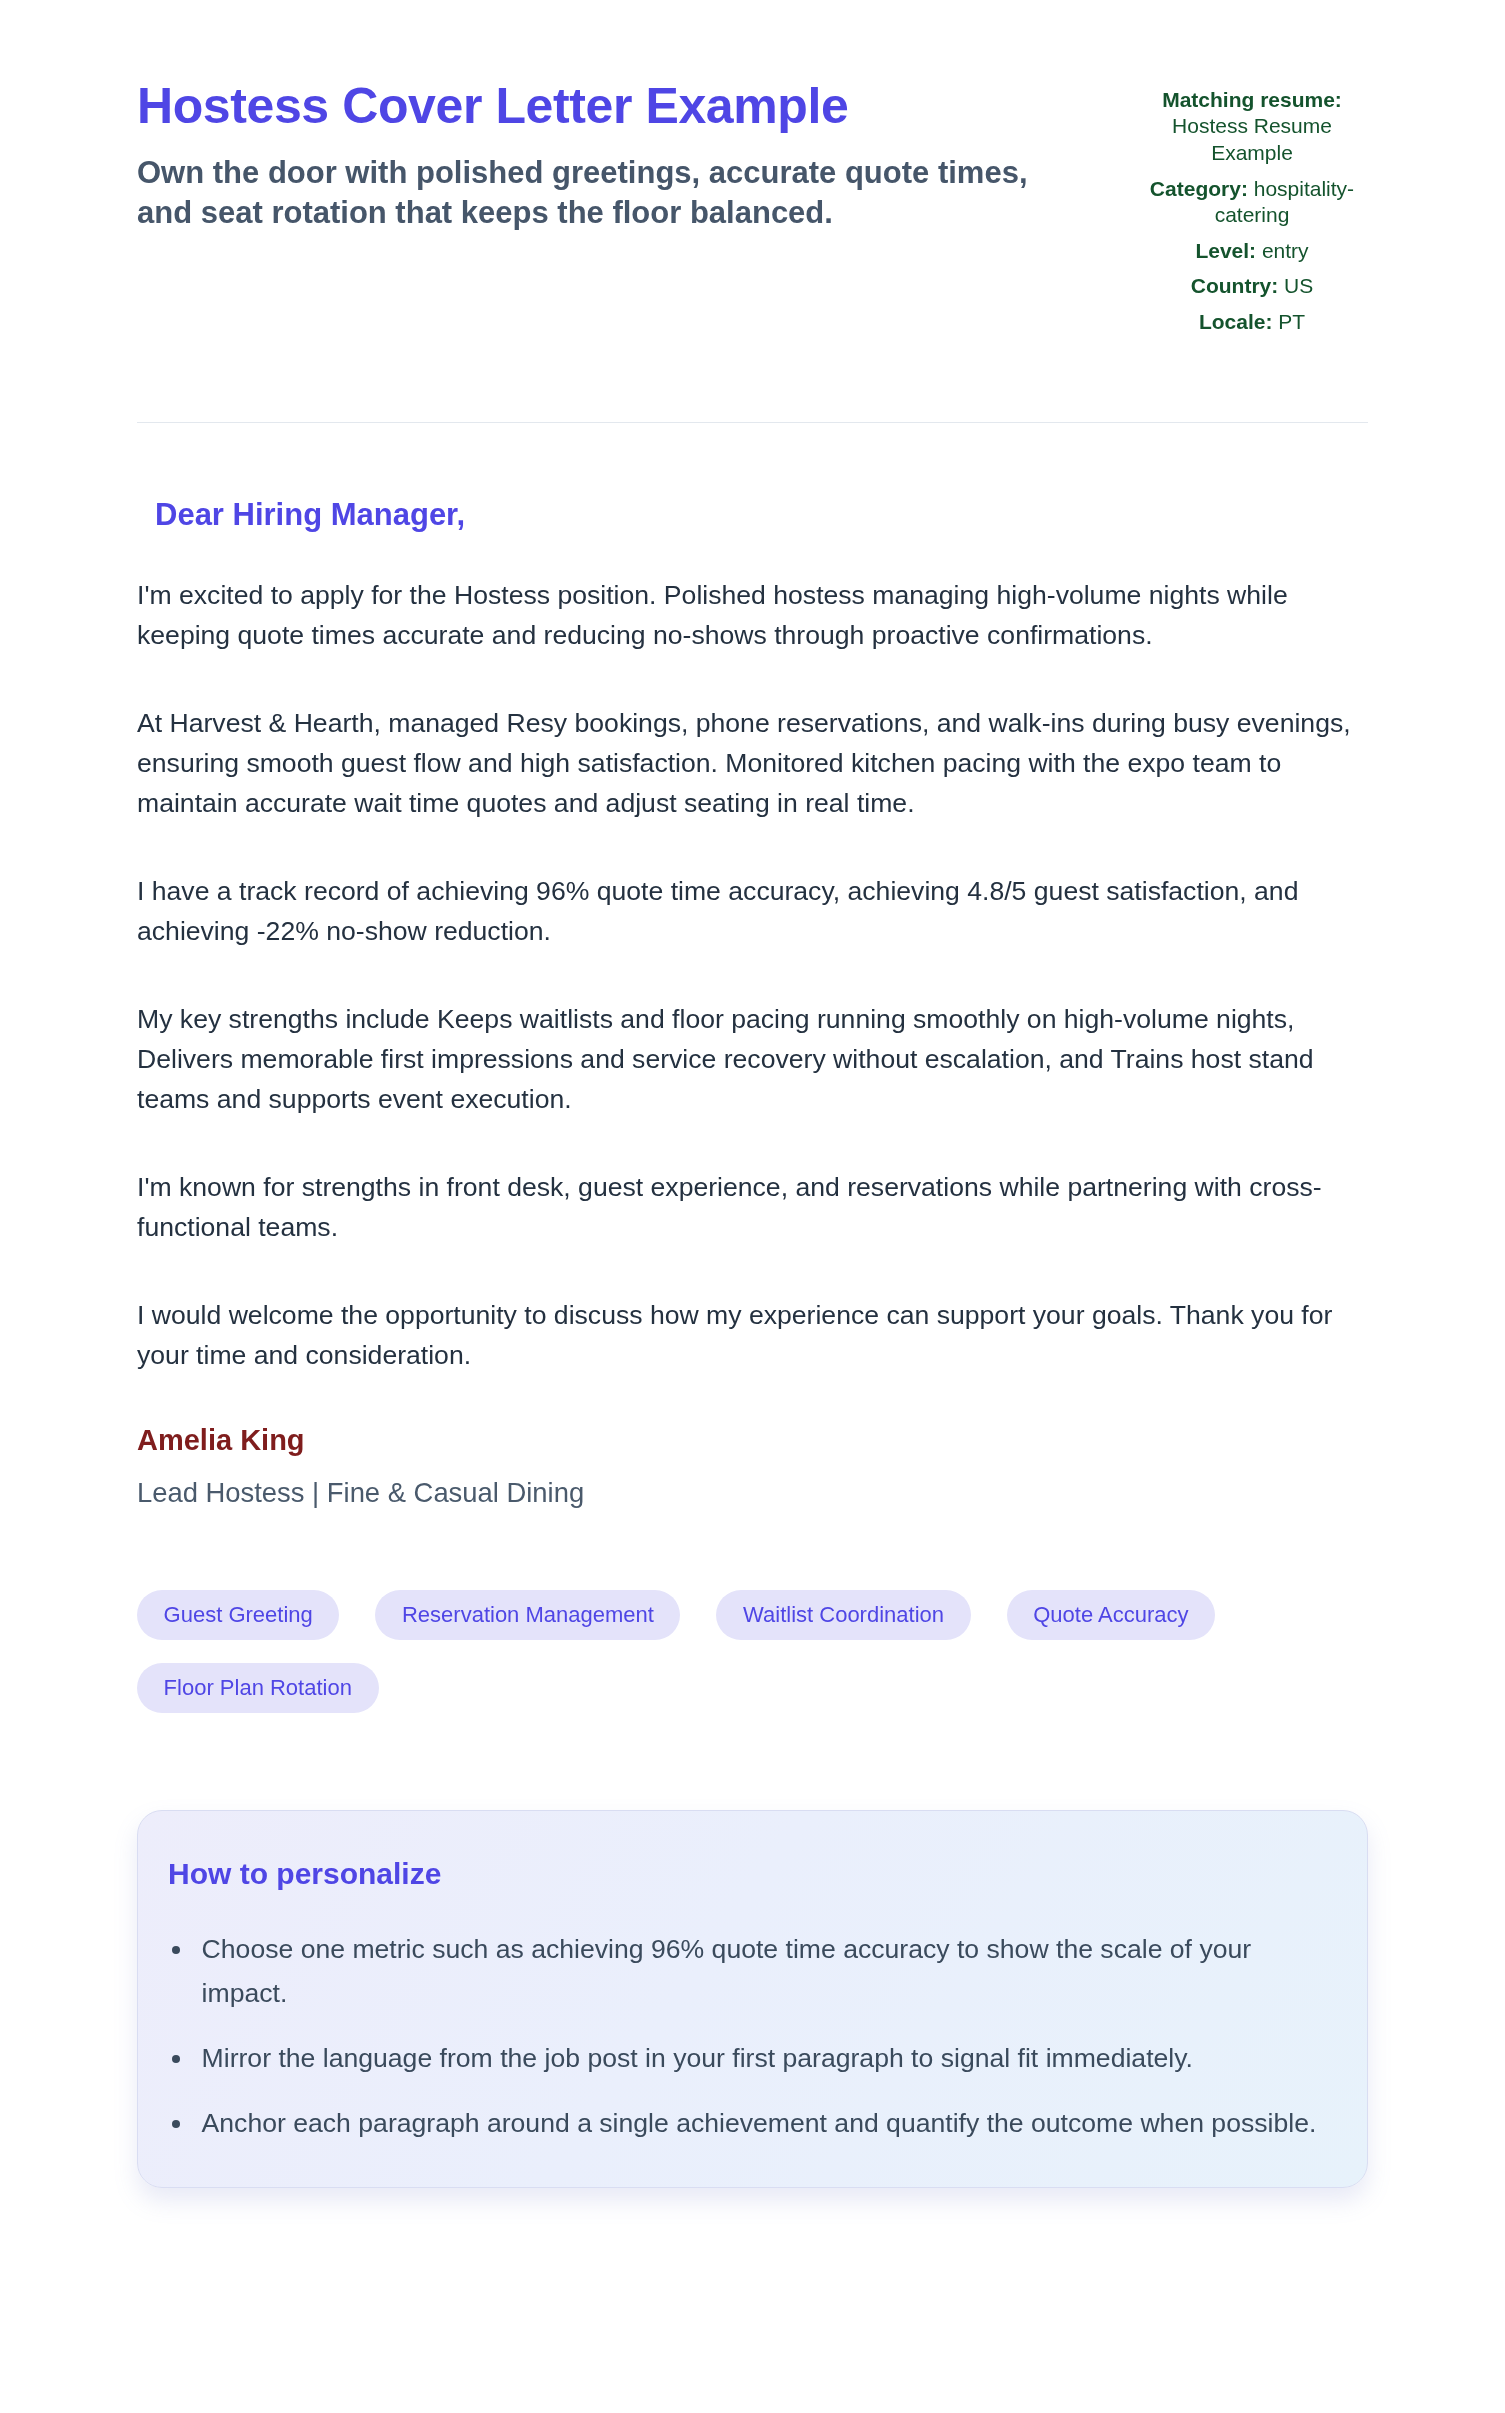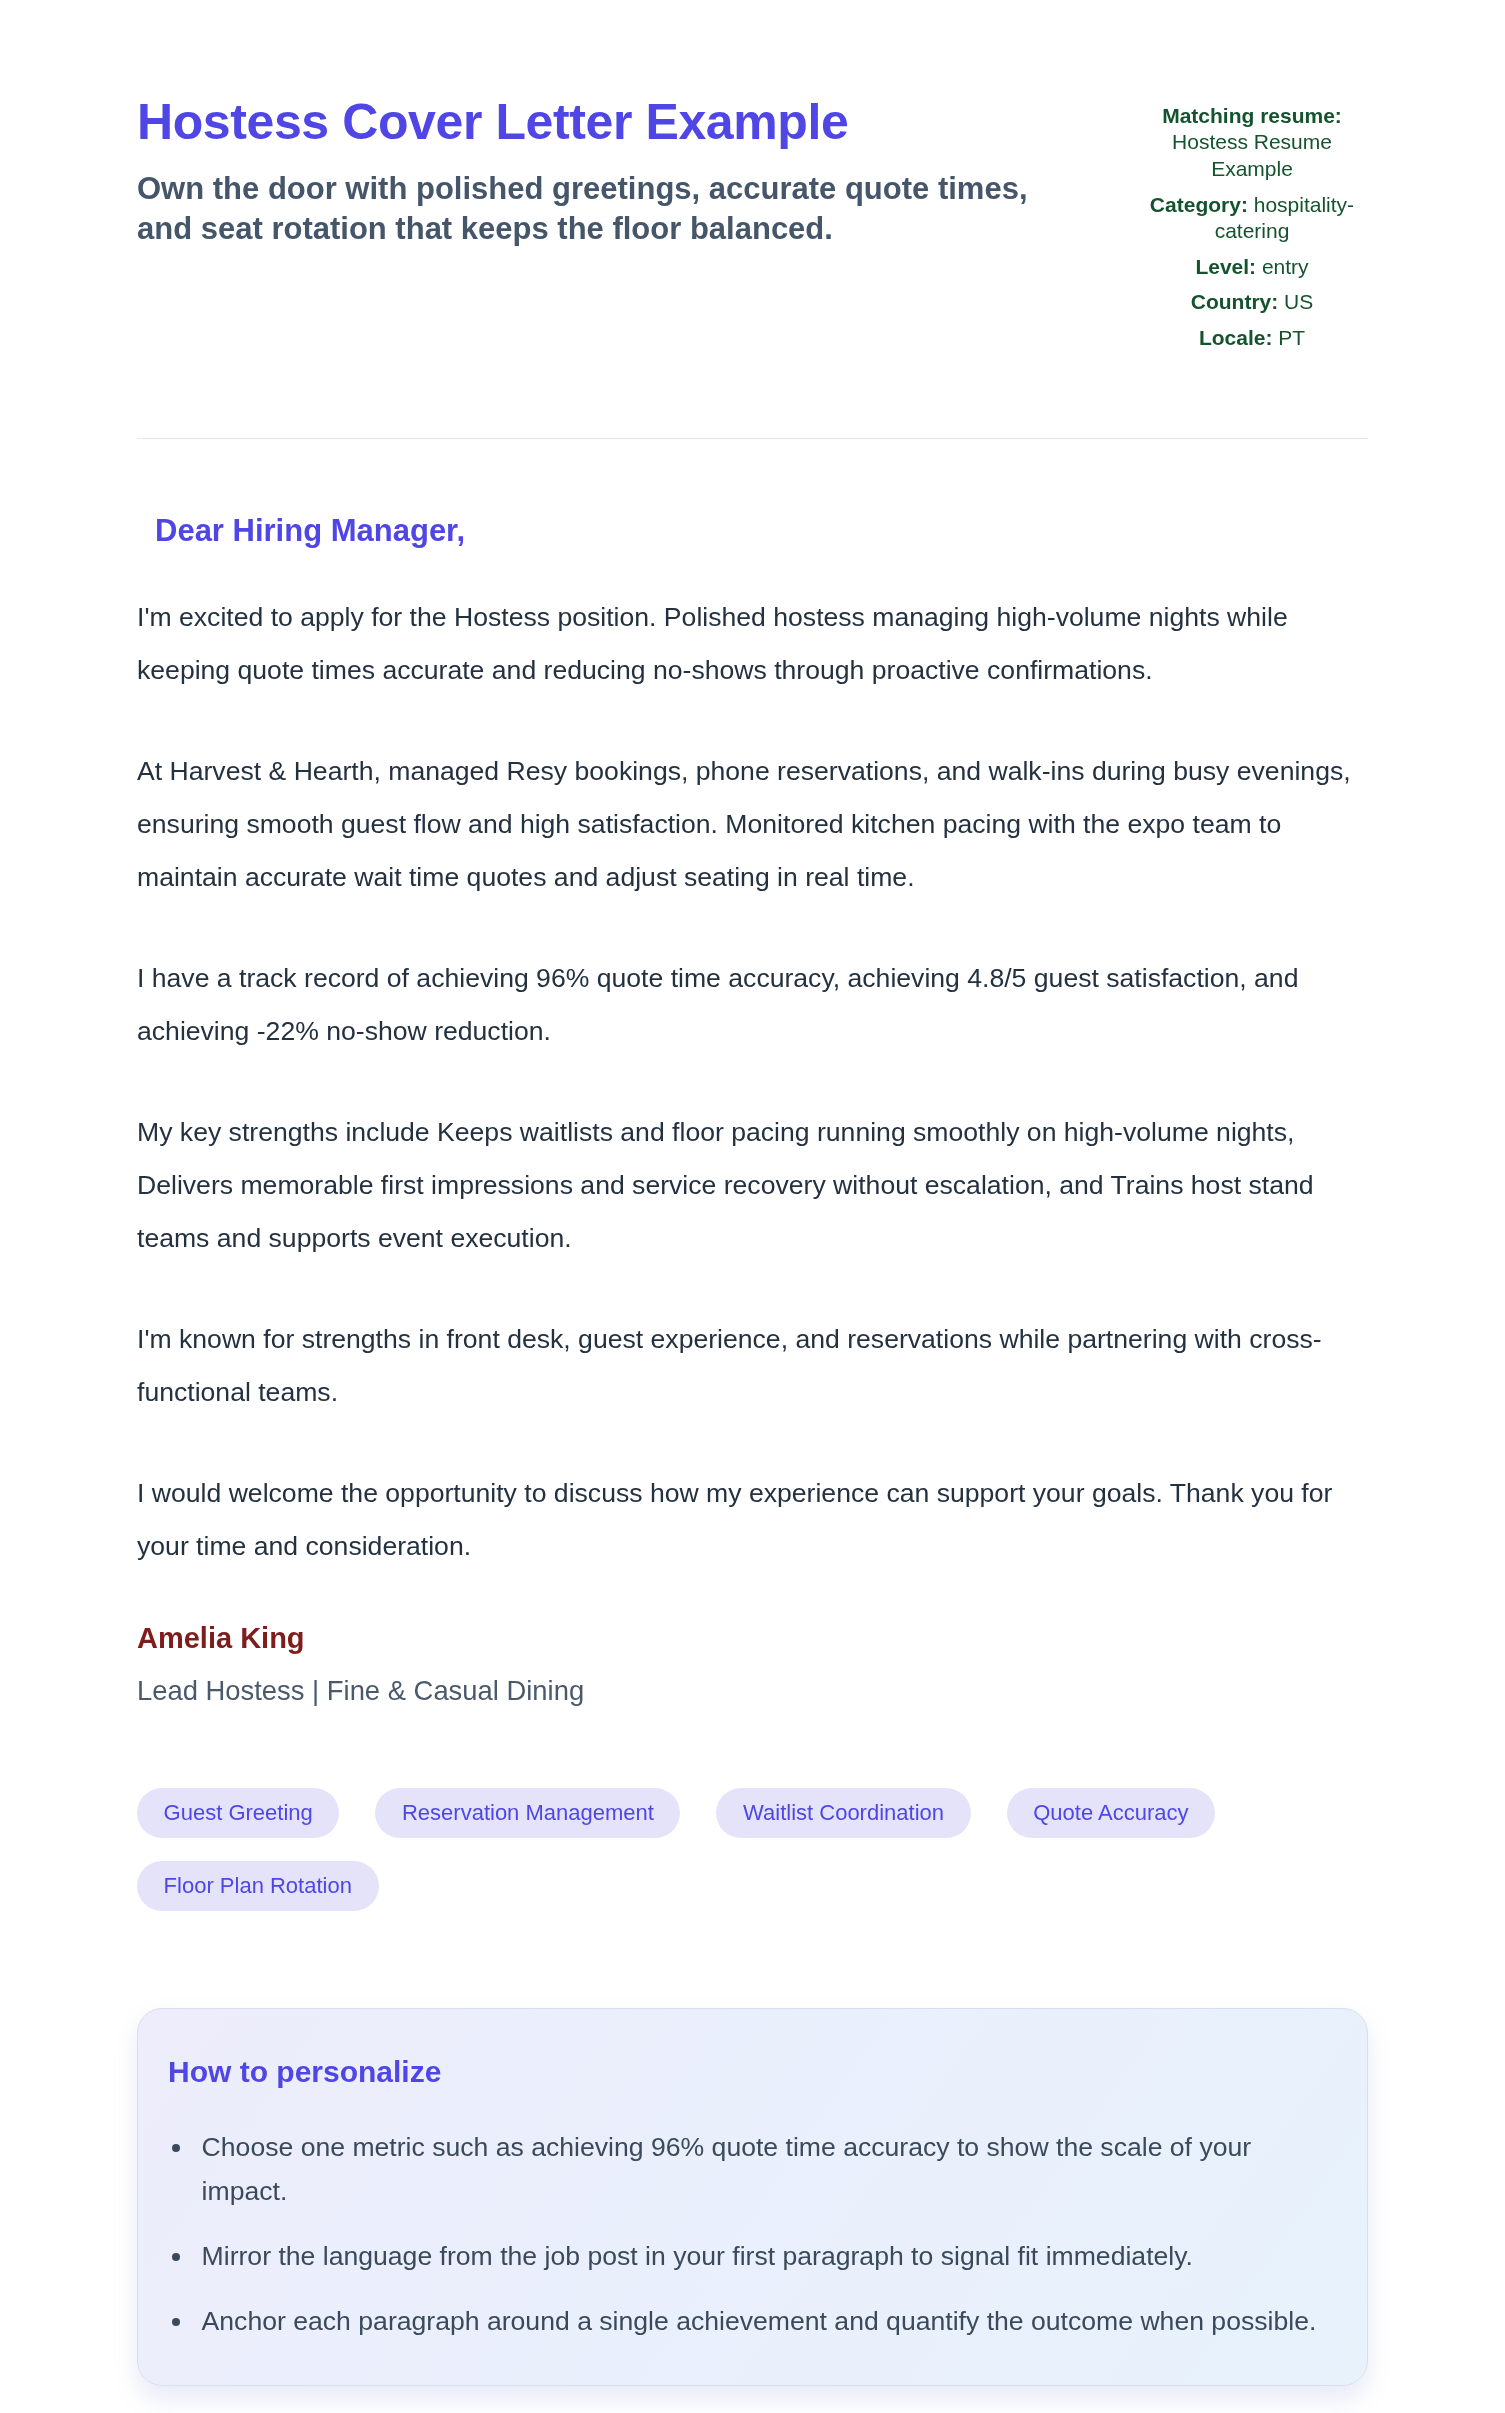--- a/index.html
+++ b/index.html
@@ -15,21 +15,20 @@
   .page {
     padding: 78px 137px 53px 137px;
     box-sizing: border-box;
   }
   
   .header {
     display: flex;
     justify-content: space-between;
     align-items: flex-start;
     gap: 35px;
-    margin-top: 16px;
   }
   .header-left { max-width: 921px; }
   .page-title {
     margin: 0 0 17.7px 0;
     font-size: 50px;
     line-height: 57px;
     font-weight: bold;
     color: #4f46e5;
     letter-spacing: -0.4px;
   }
@@ -63,21 +62,21 @@
   .greeting {
     margin: 0 0 42px 18px;
     font-size: 31px;
     line-height: 37px;
     font-weight: bold;
     color: #4f46e5;
   }
   .letter p.body-par {
     margin: 0 0 48px 0;
     font-size: 26.6px;
-    line-height: 53px;
+    line-height: 40px;
     color: #243140;
     max-width: 1231px;
   }
   .sig-name {
     margin: 28px 0 0 0;
     font-size: 29px;
     line-height: 35px;
     font-weight: bold;
     color: #7f1d1d;
   }

